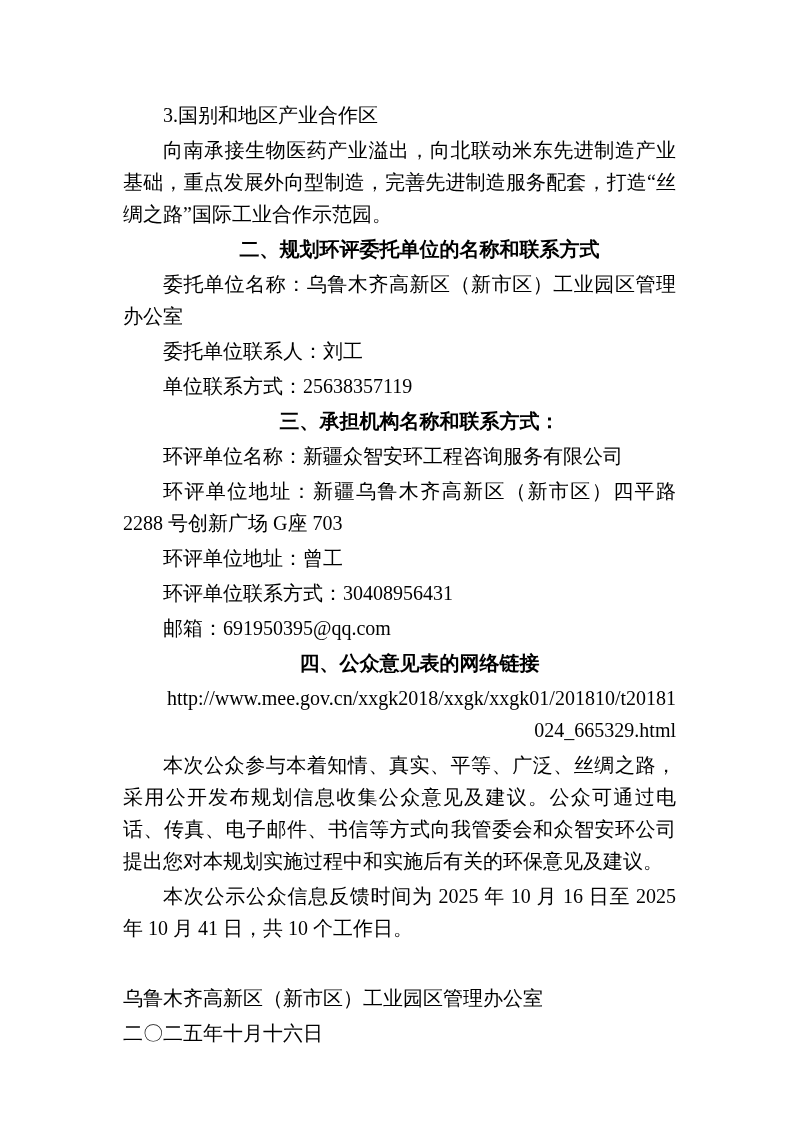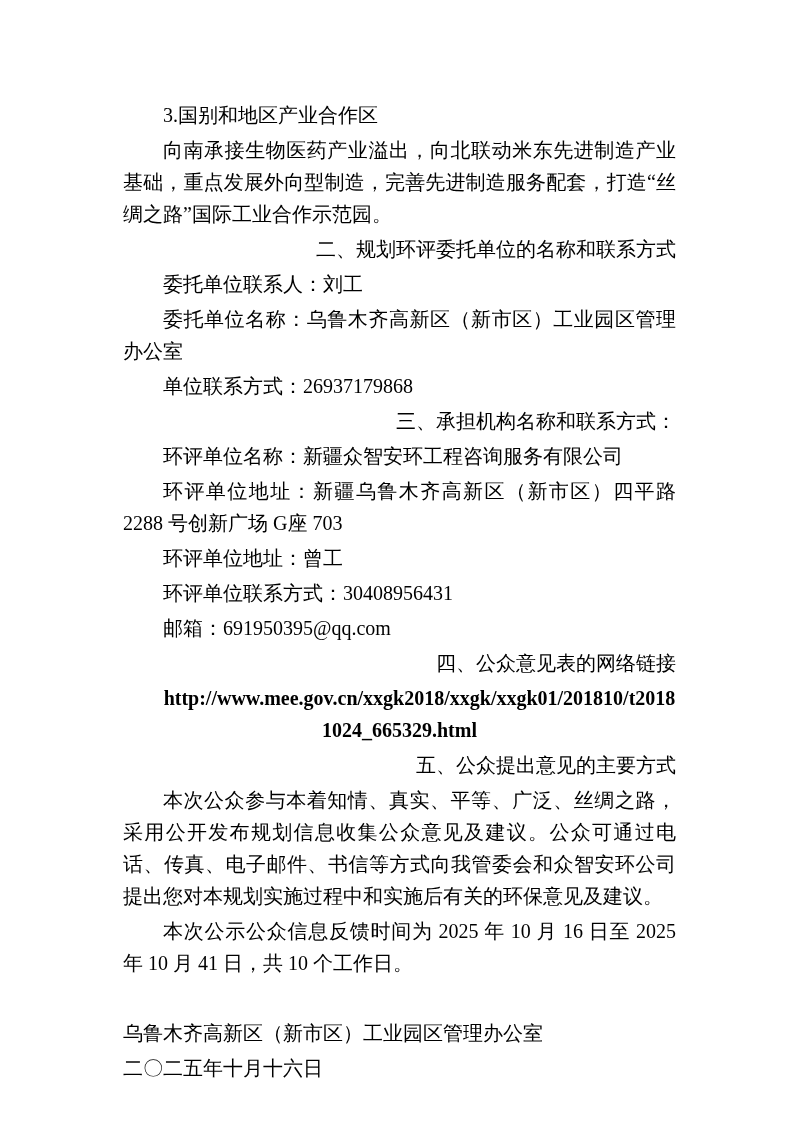--- a/index.html
+++ b/index.html
@@ -26,54 +26,52 @@
     font-size: 20px;
     line-height: 32px;
     color: #000000;
   }
   .para.body {
     text-indent: 2em;
     text-align: justify;
   }
   .para.heading {
     text-indent: 2em;
-    font-weight: normal;
-    text-align: right;
+    font-weight: bold;
+    text-align: center;
   }
   .para.url {
     text-indent: 2em;
-    text-align: center;
+    text-align: right;
     word-break: break-all;
-    font-weight: bold;
   }
   .para.blank {
     height: 32px;
   }
   .para.signature {
     text-align: left;
     text-indent: 0;
   }
 </style>
 </head>
 <body>
 
 <div class="page">
     <p class="para body">3.国别和地区产业合作区</p>
     <p class="para body">向南承接生物医药产业溢出，向北联动米东先进制造产业基础，重点发展外向型制造，完善先进制造服务配套，打造“丝绸之路”国际工业合作示范园。</p>
     <p class="para heading">二、规划环评委托单位的名称和联系方式</p>
+    <p class="para body">委托单位名称：乌鲁木齐高新区（新市区）工业园区管理办公室</p>
     <p class="para body">委托单位联系人：刘工</p>
-    <p class="para body">委托单位名称：乌鲁木齐高新区（新市区）工业园区管理办公室</p>
-    <p class="para body">单位联系方式：26937179868</p>
+    <p class="para body">单位联系方式：25638357119</p>
     <p class="para heading">三、承担机构名称和联系方式：</p>
     <p class="para body">环评单位名称：新疆众智安环工程咨询服务有限公司</p>
     <p class="para body">环评单位地址：新疆乌鲁木齐高新区（新市区）四平路 2288 号创新广场 G座 703</p>
     <p class="para body">环评单位地址：曾工</p>
     <p class="para body">环评单位联系方式：30408956431</p>
     <p class="para body">邮箱：691950395@qq.com</p>
     <p class="para heading">四、公众意见表的网络链接</p>
     <p class="para url">http://www.mee.gov.cn/xxgk2018/xxgk/xxgk01/201810/t20181024_665329.html</p>
-    <p class="para heading">五、公众提出意见的主要方式</p>
     <p class="para body">本次公众参与本着知情、真实、平等、广泛、丝绸之路，采用公开发布规划信息收集公众意见及建议。公众可通过电话、传真、电子邮件、书信等方式向我管委会和众智安环公司提出您对本规划实施过程中和实施后有关的环保意见及建议。</p>
     <p class="para body">本次公示公众信息反馈时间为 2025 年 10 月 16 日至 2025 年 10 月 41 日，共 10 个工作日。</p>
     <p class="para blank"></p>
     <p class="para signature">乌鲁木齐高新区（新市区）工业园区管理办公室</p>
     <p class="para signature">二〇二五年十月十六日</p>
   </div>
 
 </body></html>

